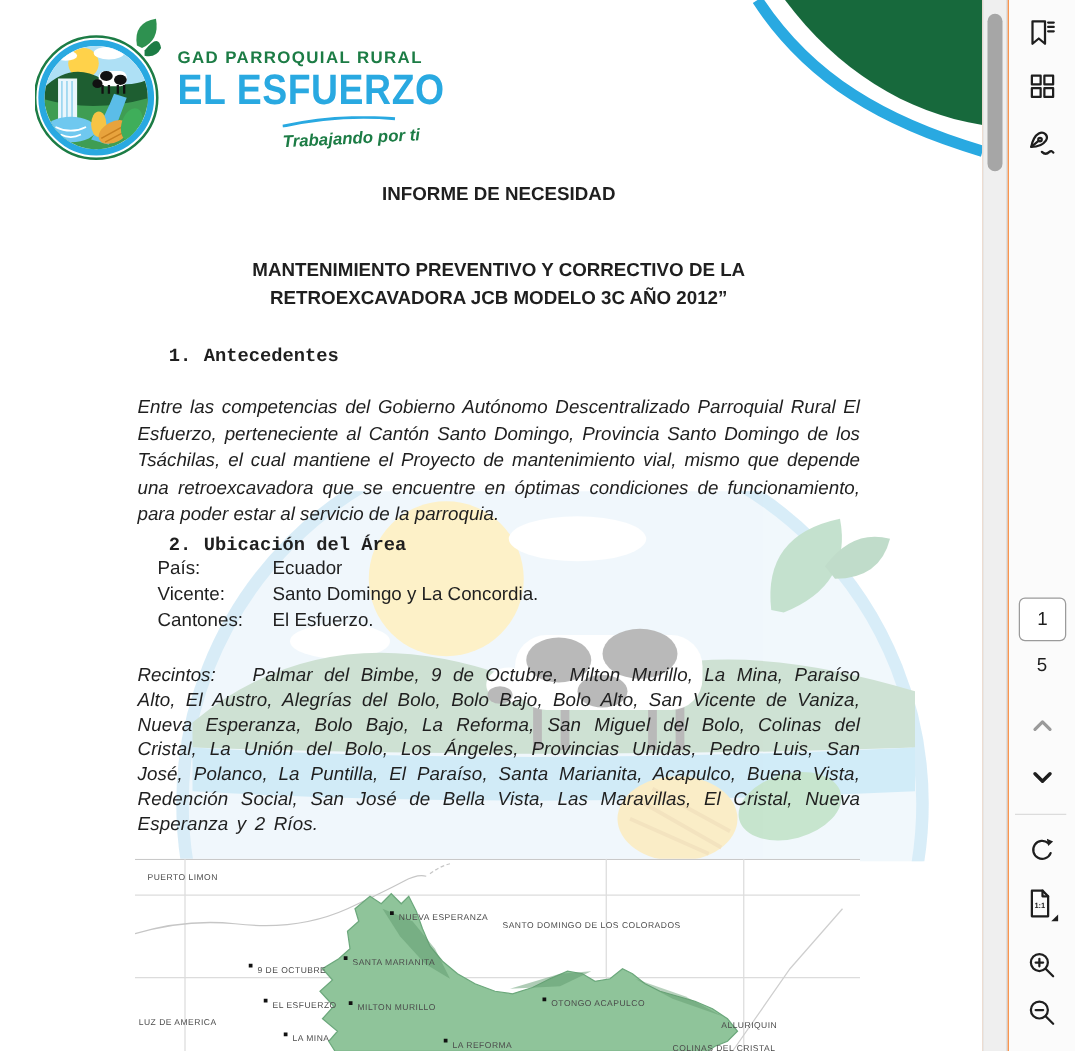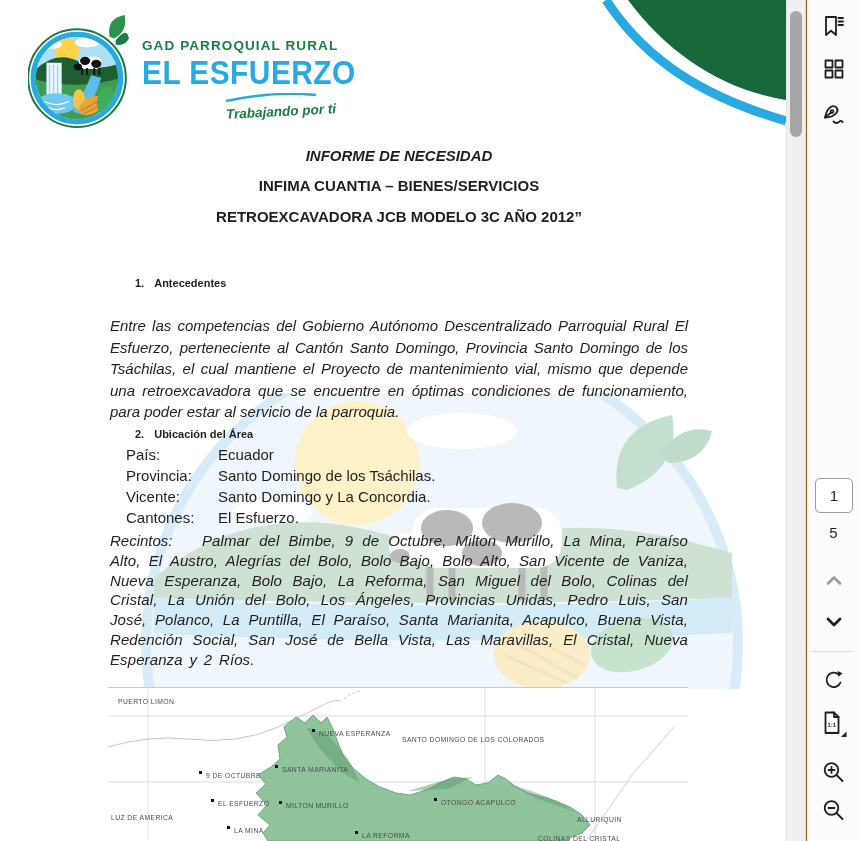--- a/index.html
+++ b/index.html
@@ -1,36 +1,36 @@
 <!DOCTYPE html>
 <html><head>
 <meta charset="utf-8">
 <style>
   html,body{margin:0;padding:0;background:#fff;}
-  .screen{position:relative;width:860px;height:841px;background:#a16207;overflow:hidden;
+  .screen{position:relative;width:860px;height:841px;background:#f97316;overflow:hidden;
           font-family:"Liberation Sans",sans-serif;color:#1f1f1f;}
   
   .page{position:absolute;left:0;top:0;width:786px;height:841px;background:#fff;overflow:hidden;}
   .corner{position:absolute;top:0;right:0;z-index:1;}
   .logo{position:absolute;left:28px;top:12px;z-index:2;}
   .logo-mark{position:absolute;left:0;top:2px;}
   .logo-text{position:absolute;left:114px;top:26px;width:190px;}
   .org-type{color:#1c7c45;font-weight:bold;font-size:13.5px;letter-spacing:1.1px;white-space:nowrap;}
   .org-name{color:#29a9e1;font-weight:bold;font-size:34px;letter-spacing:.5px;line-height:1.05;
             transform:scaleX(.88);transform-origin:left top;white-space:nowrap;margin-top:2px;}
   .tagline-wrap{margin-left:84px;margin-top:2px;position:relative;width:100px;}
   .tagline-swoosh{display:block;}
   .tagline{display:inline-block;color:#1c7c45;font-style:italic;font-weight:bold;font-size:13.5px;
            transform:rotate(-3deg);white-space:nowrap;}
   .watermark{position:absolute;left:112px;top:393px;width:664px;height:296px;z-index:0;pointer-events:none;}
   .h-center{position:absolute;left:110px;width:578px;text-align:center;font-weight:bold;font-size:15px;z-index:2;}
-  .h1{top:147px;font-style:italic;}
+  .h1{top:147px;}
   .h2{top:177px;}
   .title-block{top:206px;line-height:22px;}
-  .sec{position:absolute;left:135px;font-weight:bold;font-size:11px;z-index:2;}
+  .sec{position:absolute;left:135px;font-weight:bold;font-size:15px;z-index:2;font-family:Liberation Mono, monospace;}
   .sec .num{display:inline-block;margin-right:10px;}
   .sec1{top:277px;}
   .sec2{top:402px;margin-top:26px;}
   .para{position:absolute;left:110px;width:578px;margin:0;font-size:15px;text-align:justify;z-index:2;font-style:italic;}
   .p1{top:315px;line-height:21.5px;}
   .recintos{top:531px;line-height:19.8px;letter-spacing:.1px;word-spacing:2.5px;}
   .rec-label{display:inline-block;width:92px;letter-spacing:0;word-spacing:0;}
   .loc{position:absolute;left:110px;top:444px;font-size:15px;z-index:2;}
   .loc-row{height:21px;line-height:21px;}
   .loc-label{display:inline-block;width:92px;margin-left:16px;}
@@ -139,36 +139,35 @@
         <div class="tagline-wrap">
           <svg class="tagline-swoosh" width="92" height="9" viewBox="0 0 92 9">
             <path d="M 0,8 Q 46,-2 90,2" stroke="#29a9e1" stroke-width="2.4" fill="none"></path>
           </svg>
           <span class="tagline">Trabajando por ti</span>
         </div>
       </div>
     </div>
 
     <div class="h-center h1">INFORME DE NECESIDAD</div>
-    <div class="h-center h2">INFIMA CUANTIA – BIENES/SERVICIOS</div>
     <div class="h-center title-block">
+      <div>MANTENIMIENTO PREVENTIVO Y CORRECTIVO DE LA</div>
       <div>RETROEXCAVADORA JCB MODELO 3C AÑO 2012”</div>
     </div>
 
     <div class="sec sec1">
       <span class="num">1.</span><span>Antecedentes</span>
     </div>
     <p class="para p1">Entre las competencias del Gobierno Autónomo Descentralizado Parroquial Rural El Esfuerzo, perteneciente al Cantón Santo Domingo, Provincia Santo Domingo de los Tsáchilas, el cual mantiene el Proyecto de mantenimiento vial, mismo que depende una retroexcavadora que se encuentre en óptimas condiciones de funcionamiento, para poder estar al servicio de la parroquia.</p>
 
     <div class="sec sec2">
       <span class="num">2.</span><span>Ubicación del Área</span>
     </div>
     <div class="loc">
       <div class="loc-row"><span class="loc-label">País:</span><span>Ecuador</span></div>
-      <div class="loc-row"><span class="loc-label">Provincia:</span><span>Santo Domingo de los Tsáchilas.</span></div>
       <div class="loc-row"><span class="loc-label">Vicente:</span><span>Santo Domingo y La Concordia.</span></div>
       <div class="loc-row"><span class="loc-label">Cantones:</span><span>El Esfuerzo.</span></div>
     </div>
     <p class="para recintos">
       <span class="rec-label">Recintos:</span><span>Palmar del Bimbe, 9 de Octubre, Milton Murillo, La Mina, Paraíso Alto, El Austro, Alegrías del Bolo, Bolo Bajo, Bolo Alto, San Vicente de Vaniza, Nueva Esperanza, Bolo Bajo, La Reforma, San Miguel del Bolo, Colinas del Cristal, La Unión del Bolo, Los Ángeles, Provincias Unidas, Pedro Luis, San José, Polanco, La Puntilla, El Paraíso, Santa Marianita, Acapulco, Buena Vista, Redención Social, San José de Bella Vista, Las Maravillas, El Cristal, Nueva Esperanza y 2 Ríos.</span>
     </p>
 
     <div class="map">
       <svg width="580" height="154" viewBox="0 0 580 154">
         <line x1="0" y1="0.5" x2="580" y2="0.5" stroke="#c9c9c9"></line>

